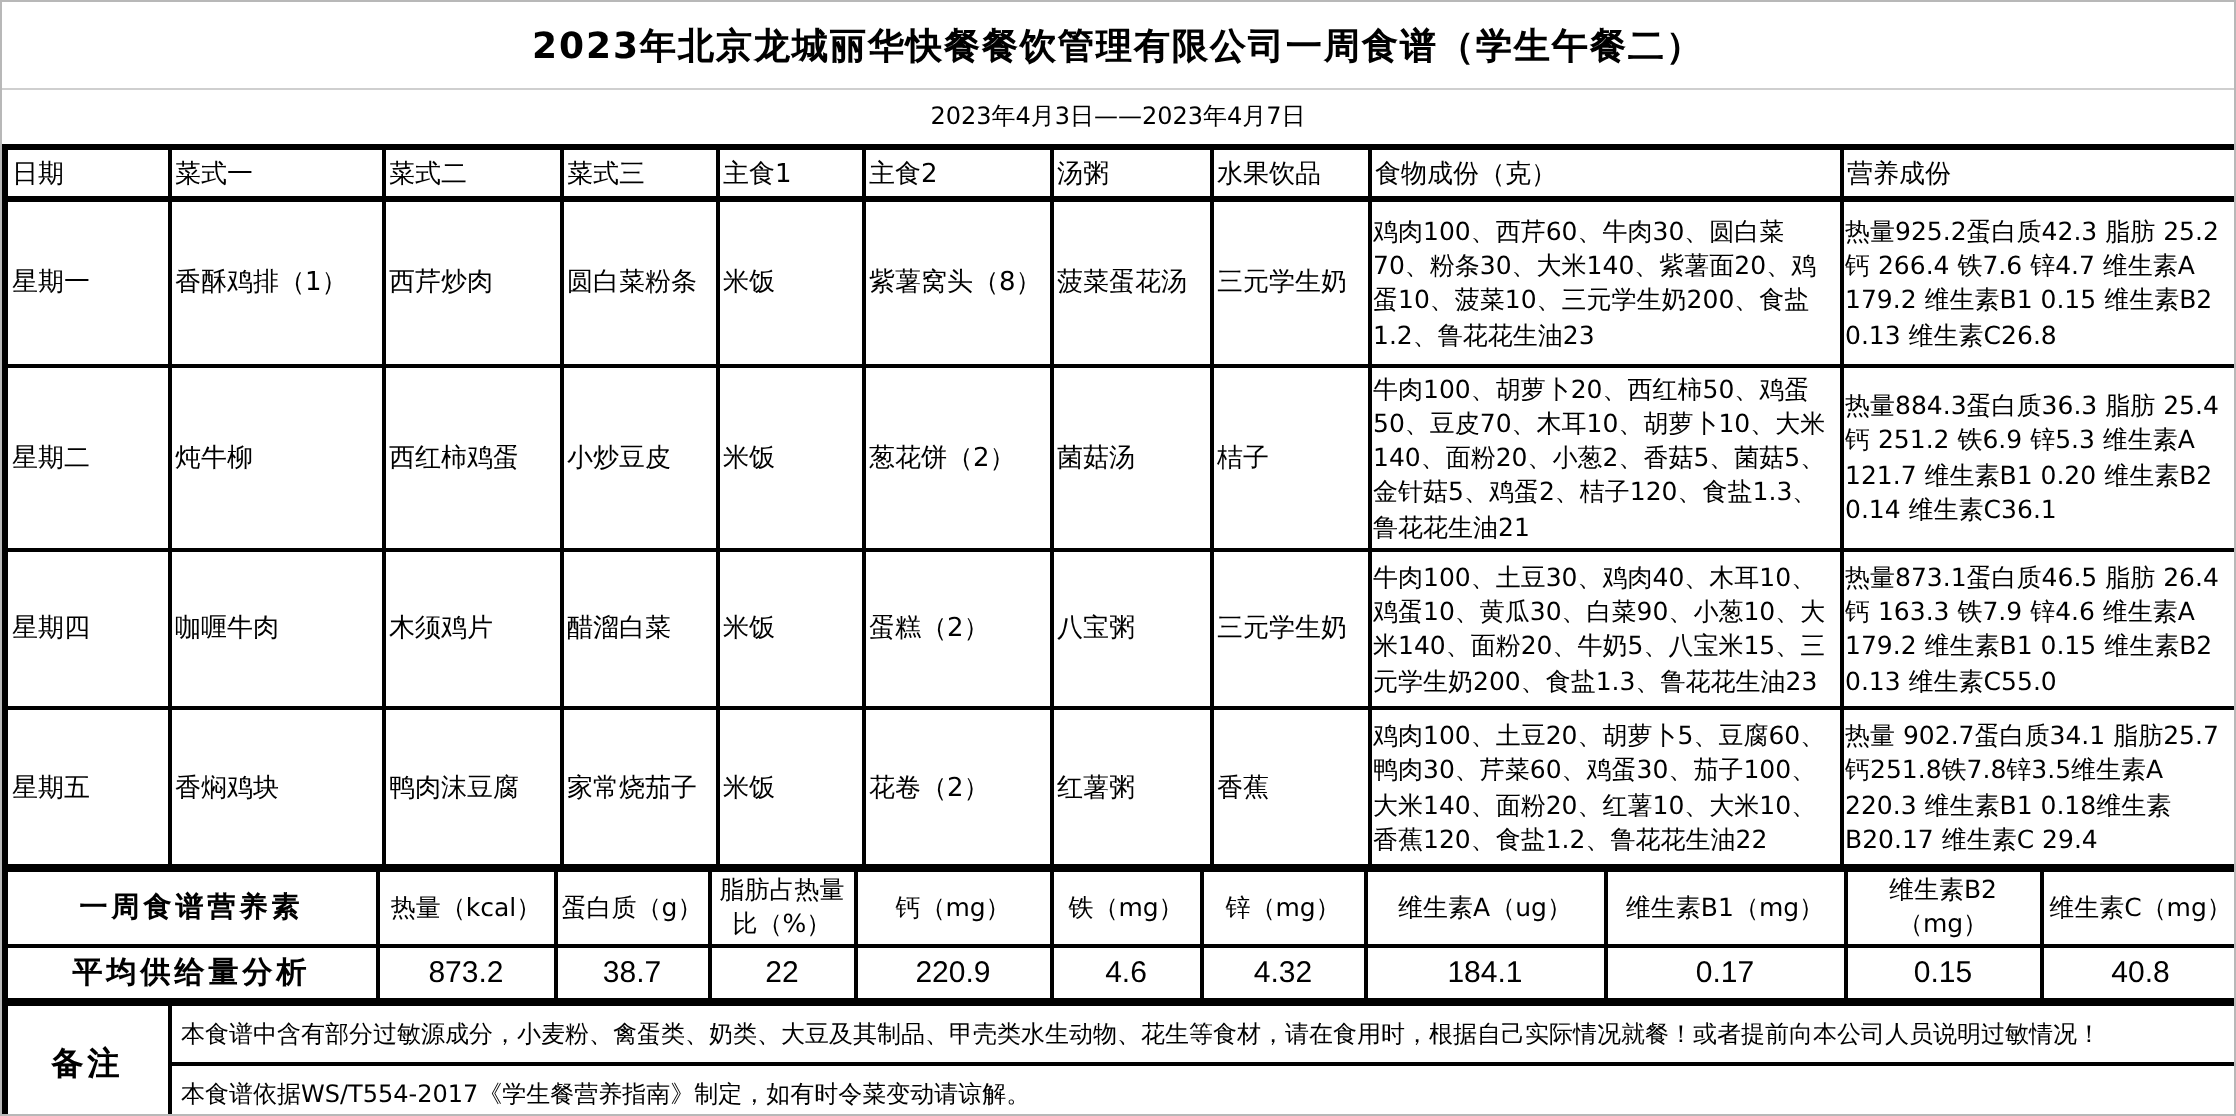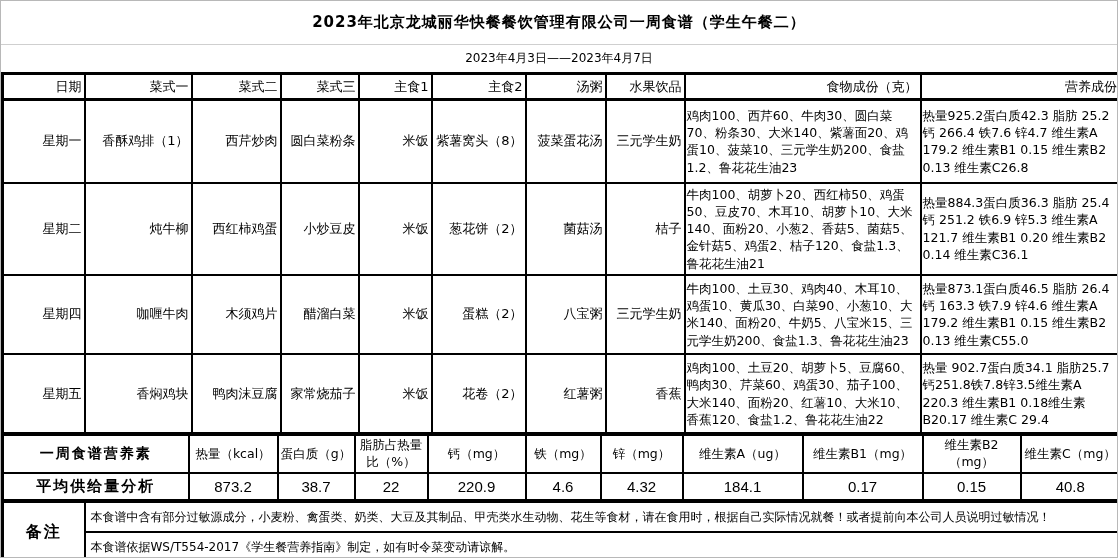--- a/index.html
+++ b/index.html
@@ -12,33 +12,33 @@
     font-family:"DejaVu Sans",sans-serif;
     color:#000;
     overflow:hidden;
   }
   .title-row{
     height:44px;
     display:flex;align-items:center;justify-content:center;
     border-bottom:1px solid #cfcfcf;
     box-sizing:border-box;
   }
-  .title-row .t{font-size:15px;font-weight:bold;letter-spacing:1px;}
+  .title-row .t{font-size:18px;font-weight:bold;letter-spacing:1px;}
   .subtitle-row{
     height:27px;
     display:flex;align-items:center;justify-content:center;
     box-sizing:border-box;
   }
   .subtitle-row .t{font-size:12px;font-weight:normal;}
   table{border-collapse:collapse;table-layout:fixed;width:1118px;box-sizing:border-box;}
   table.menu{border:3px solid #000;}
   table.menu td{
     border:2px solid #000;
     font-size:13px;
-    text-align:right;
+    text-align:left;
     vertical-align:middle;
     padding:1px 2px;
     box-sizing:border-box;
     overflow:hidden;
   }
   table.menu tr.hdr td{height:26px;border-bottom:3px solid #000;}
   table.menu td.longtext{
     text-align:left;
     font-size:12.5px;
     line-height:1.38;

